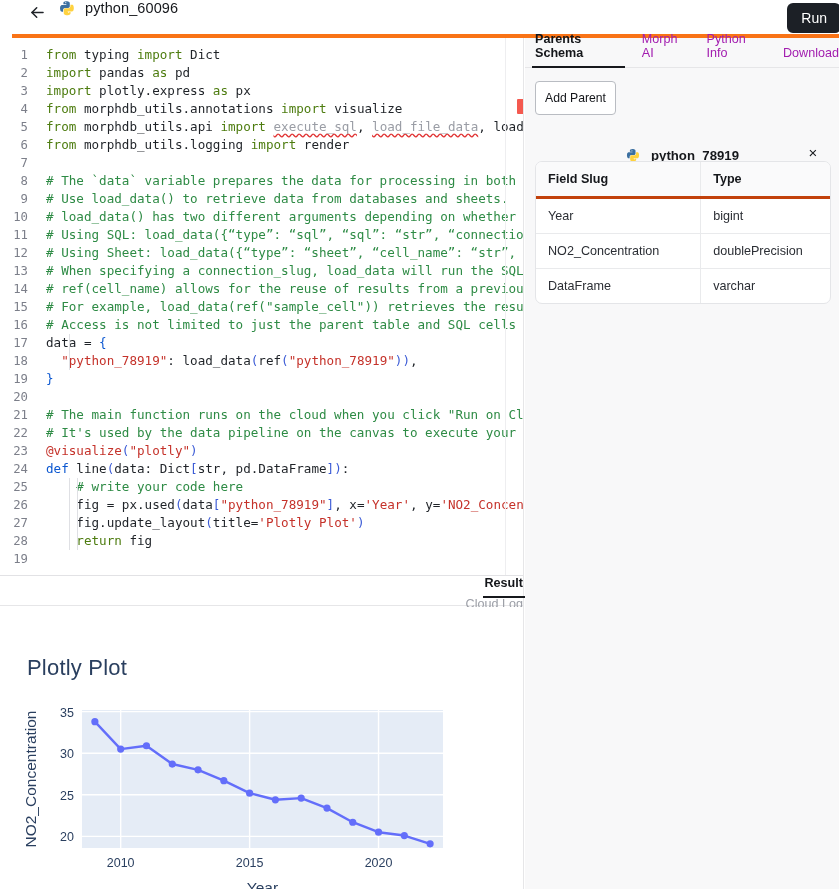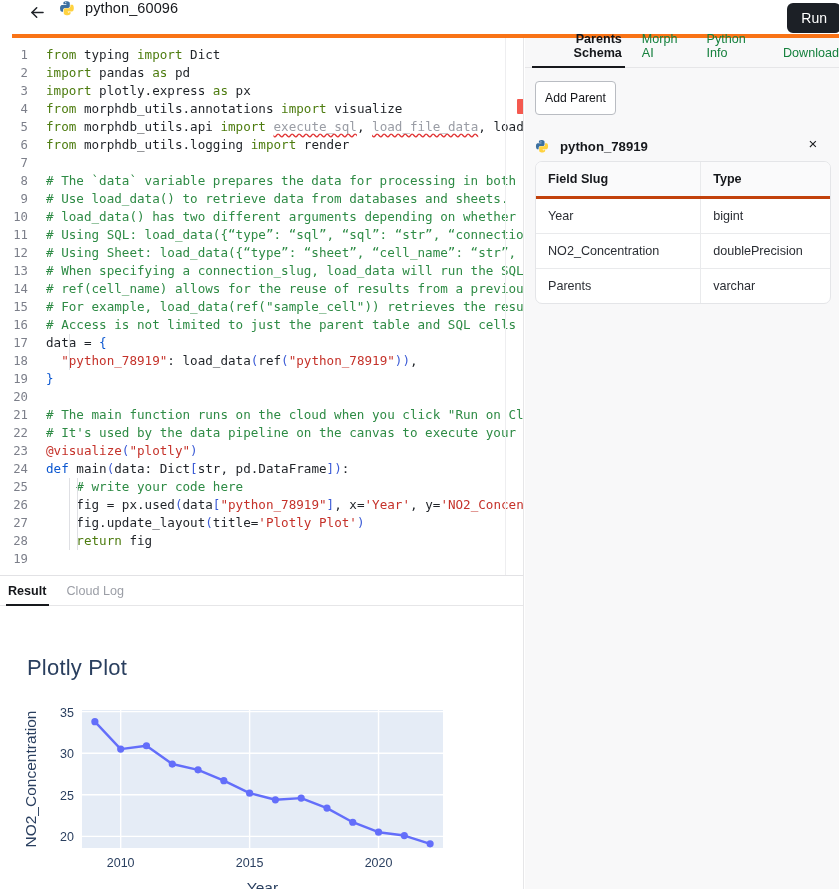--- a/index.html
+++ b/index.html
@@ -93,21 +93,21 @@
     position:absolute; left:0; bottom:2px; width:505px; height:4px;
   }
   #editor-bottom-border {
     position:absolute; left:0; top:537px; width:523px; height:1px; background:#e2e2e5;
   }
 
   
   #result-tabs {
     position:absolute; top:538px; left:0; width:523px; height:30px;
     display:flex; align-items:flex-end;
-    border-bottom:1px solid #e6e6e8; background:#fff;
+    border-bottom:1px solid #e6e6e8; background:#fff;flex-direction:column;
   }
   .rtab {
     font-size:12.6px; padding:0 0 7px 0; margin-left:8px;
     color:#9b9ea6; cursor:pointer; position:relative;
   }
   .rtab:first-child { margin-left:8px; }
   .rtab + .rtab { margin-left:20px; }
   .rtab.active { color:#14161a; font-weight:600; }
   .rtab.active::after {
     content:""; position:absolute; left:-2px; right:-2px; bottom:-1px;
@@ -132,41 +132,41 @@
   #right-col {
     position:absolute; top:38px; left:525px; width:314px; height:851px;
     background:#f8f8f9;
   }
   #panel-tabs {
     position:absolute; top:0; left:0; width:314px; height:30px;
     display:flex; align-items:flex-end; background:#f8f8f9;
     border-bottom:1px solid #e6e6e8;
   }
   .ptab {
-    font-size:12.6px; color:#15803d; padding-bottom:7px;
+    font-size:12.6px; color:#a21caf; padding-bottom:7px;
     cursor:pointer; position:relative;
   }
   .ptab:first-child { margin-left:10px; }
   .ptab + .ptab { margin-left:20px; }
-  .ptab.active { color:#14161a; font-weight:600;text-align:right; }
+  .ptab.active { color:#14161a; font-weight:600; }
   .ptab.active::after {
     content:""; position:absolute; left:-3px; right:-3px; bottom:-1px;
     height:2.5px; background:#17191d;
   }
   #add-parent-btn {
     position:absolute; left:10px; top:43px;
     height:23px; padding:16px 9px;
     background:#ffffff; border:1px solid #b9bcc2; border-radius:4px;
     font-family:"Liberation Sans", sans-serif; font-size:12.2px;
     color:#14161a; cursor:pointer;
     display:flex; align-items:center;
   }
   #parent-header {
-    position:absolute; left:10px; top:97px; width:295px; height:22px;
-    display:flex; align-items:center;
+    position:absolute; left:10px; top:106px; width:295px; height:22px;
+    display:flex; align-items:center;justify-content:center;
   }
   #py-logo-parent { width:15px; height:15px; display:block; }
   #parent-name {
     margin-left:10px; font-size:13.2px; font-weight:700; color:#16181c;
   }
   #parent-close {
     position:absolute; right:9px; top:0px;
     width:16px; height:16px; display:flex; align-items:center; justify-content:center;
     color:#16181c; font-size:15px; cursor:pointer; line-height:1;
     font-family:"Liberation Sans", sans-serif;
@@ -229,21 +229,21 @@
           <div class="code-row"><span class="ln">14</span><span class="ctext"><span class="c"># ref(cell_name) allows for the reuse of results from a previous</span></span></div>
           <div class="code-row"><span class="ln">15</span><span class="ctext"><span class="c"># For example, load_data(ref("sample_cell")) retrieves the resul</span></span></div>
           <div class="code-row"><span class="ln">16</span><span class="ctext"><span class="c"># Access is not limited to just the parent table and SQL cells c</span></span></div>
           <div class="code-row"><span class="ln">17</span><span class="ctext"><span>data = </span><span class="pl">{</span></span></div>
           <div class="code-row"><span class="ln">18</span><span class="ctext"><span>  </span><span class="s">"python_78919"</span><span>: load_data</span><span class="fn">(</span><span>ref</span><span class="fn">(</span><span class="s">"python_78919"</span><span class="fn">))</span><span>,</span></span></div>
           <div class="code-row"><span class="ln">19</span><span class="ctext"><span class="pl">}</span></span></div>
           <div class="code-row"><span class="ln">20</span><span class="ctext"></span></div>
           <div class="code-row"><span class="ln">21</span><span class="ctext"><span class="c"># The main function runs on the cloud when you click "Run on Clo</span></span></div>
           <div class="code-row"><span class="ln">22</span><span class="ctext"><span class="c"># It's used by the data pipeline on the canvas to execute your D</span></span></div>
           <div class="code-row"><span class="ln">23</span><span class="ctext"><span class="s">@visualize</span><span class="fn">(</span><span class="s">"plotly"</span><span class="fn">)</span></span></div>
-          <div class="code-row"><span class="ln">24</span><span class="ctext"><span class="kb">def </span><span>main</span><span class="fn">(</span><span>data: Dict</span><span class="fn">[</span><span>str, pd.DataFrame</span><span class="fn">])</span><span>:</span></span></div>
+          <div class="code-row"><span class="ln">24</span><span class="ctext"><span class="kb">def </span><span>line</span><span class="fn">(</span><span>data: Dict</span><span class="fn">[</span><span>str, pd.DataFrame</span><span class="fn">])</span><span>:</span></span></div>
           <div class="code-row"><span class="ln">25</span><span class="ctext"><span class="c">    # write your code here</span></span></div>
           <div class="code-row"><span class="ln">26</span><span class="ctext"><span>    fig = px.used</span><span class="fn">(</span><span>data</span><span class="fn">[</span><span class="s">"python_78919"</span><span class="fn">]</span><span>, x=</span><span class="s">'Year'</span><span>, y=</span><span class="s">'NO2_Concent</span></span></div>
           <div class="code-row"><span class="ln">27</span><span class="ctext"><span>    fig.update_layout</span><span class="fn">(</span><span>title=</span><span class="s">'Plotly Plot'</span><span class="fn">)</span></span></div>
           <div class="code-row"><span class="ln">28</span><span class="ctext"><span>    </span><span class="k">return </span><span>fig</span></span></div>
           <div class="code-row"><span class="ln">19</span><span class="ctext"></span></div>
         </div>
       <div class="igl" style="left:69px; top:296px; height:36px;"></div>
       <div class="igl" style="left:69px; top:440px; height:72px;"></div>
       <div class="igl" style="left:77px; top:440px; height:72px;"></div>
       <div id="editor-vline"></div>
@@ -327,20 +327,20 @@
         <tbody id="schema-body">
             <tr>
               <td>Year</td>
               <td>bigint</td>
             </tr>
             <tr>
               <td>NO2_Concentration</td>
               <td>doublePrecision</td>
             </tr>
             <tr>
-              <td>Parents</td>
+              <td>DataFrame</td>
               <td>varchar</td>
             </tr>
           </tbody>
       </table>
     </div>
   </div>
 </div>
 
 </body></html>

